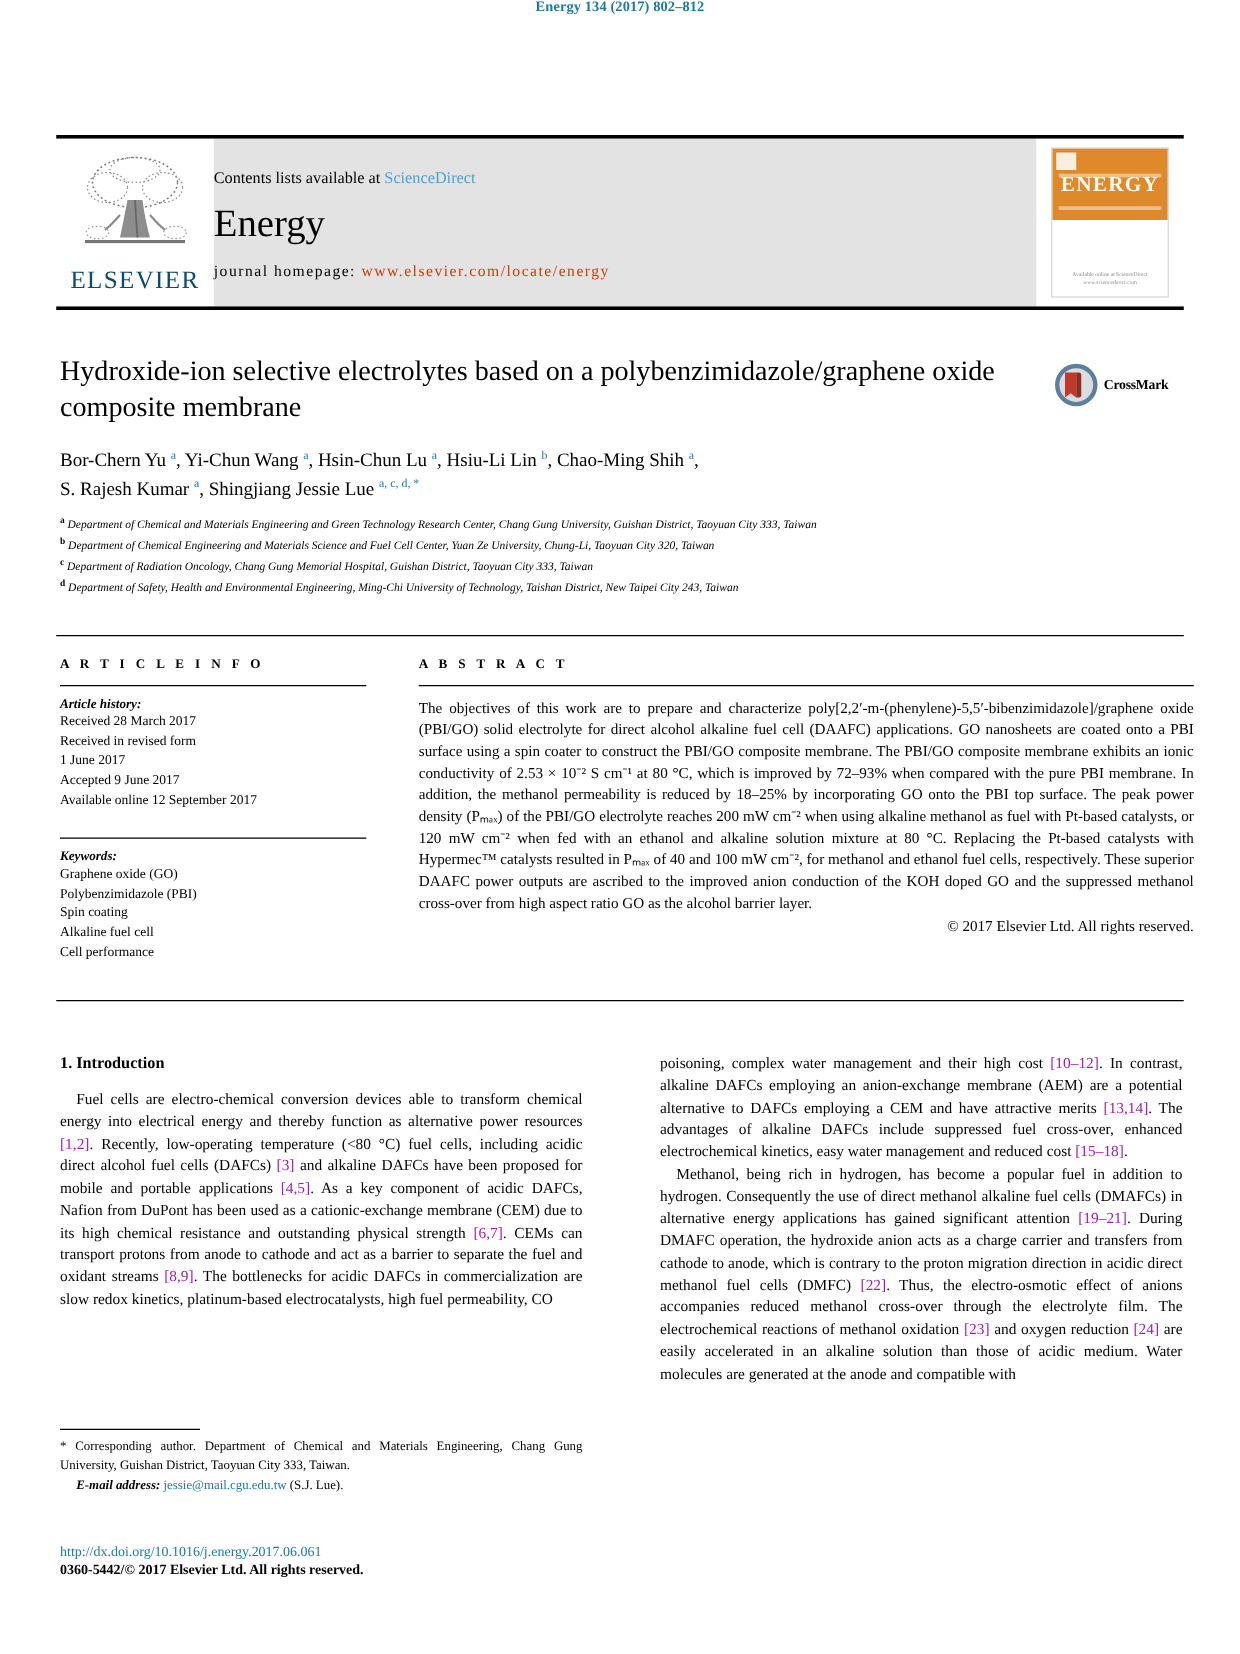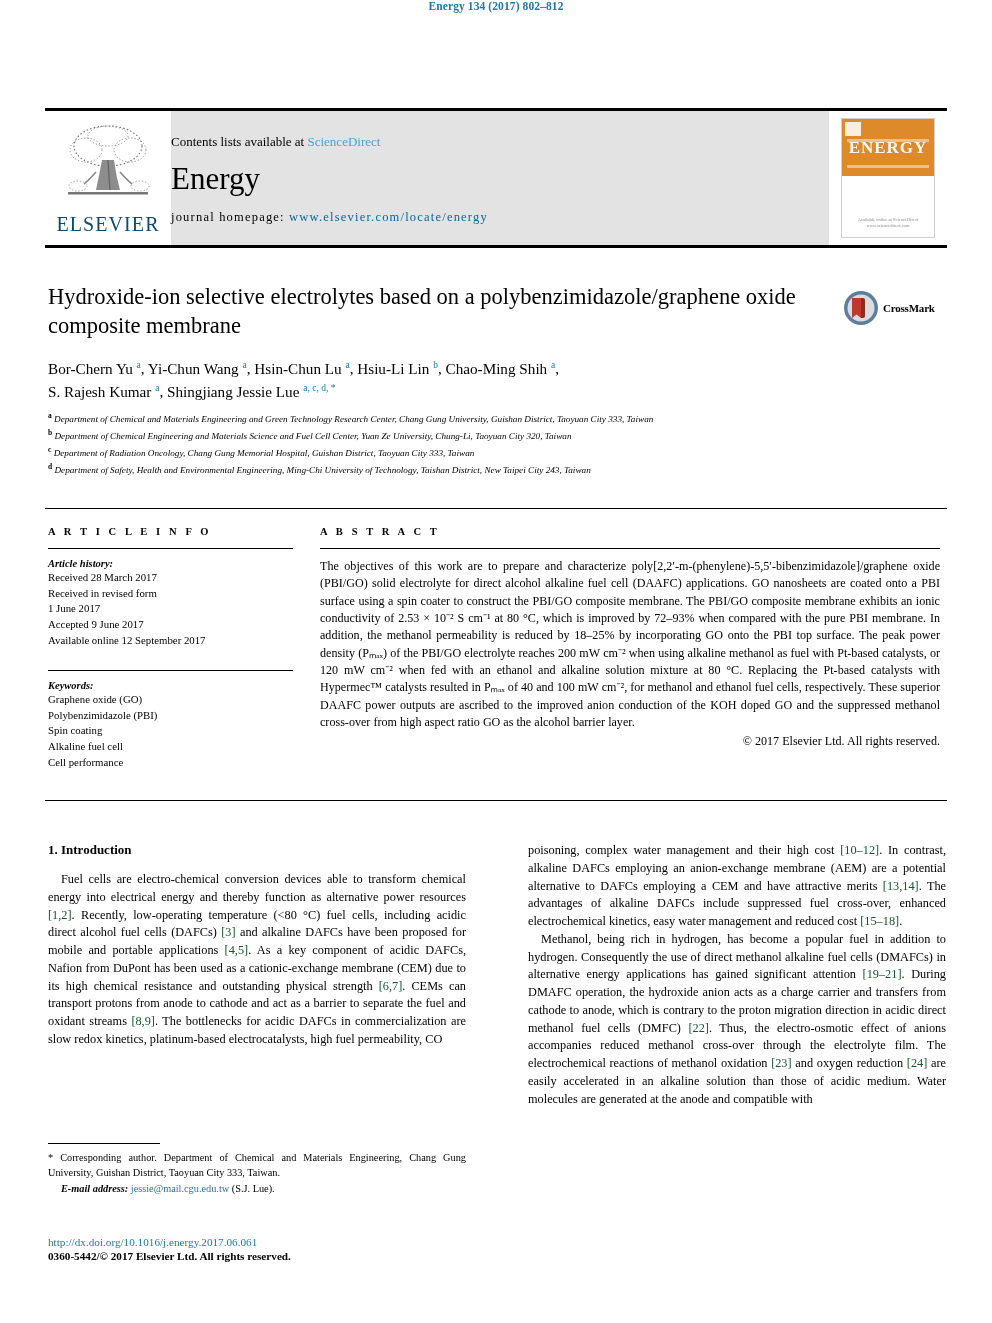--- a/index.html
+++ b/index.html
@@ -54,21 +54,21 @@
   .contents-line .sd { color:#4ba3d3; }
   .journal-title {
     font-size:31px;
     margin:11px 0 13px 0;
     font-family:"Liberation Serif", serif;
   }
   .homepage-line {
     font-size:12.5px;
     letter-spacing:1.2px;
   }
-  .homepage-line .url { color:#0369a1; }
+  .homepage-line .url { color:#c2410c; }
   .cover-thumb {
     width:118px; flex:none;
     background:#fff;
     display:flex; align-items:center; justify-content:center;
   }
   .cover-inner {
     width:92px; height:118px;
     border:1px solid #cfcfcf;
     background:#fff;
     display:flex; flex-direction:column;
@@ -141,21 +141,21 @@
   
   .rule-top {
     position:absolute; left:45px; top:508px; width:902px;
     border-top:1px solid #000;
   }
   .rule-bottom {
     position:absolute; left:45px; top:800px; width:902px;
     border-top:1px solid #000;
   }
   .info-col { position:absolute; left:48px; top:526px; width:245px; }
-  .abstract-col { position:absolute; left:320px; top:526px; width:620px; }
+  .abstract-col { position:absolute; left:335px; top:526px; width:620px; }
 
   .sec-head {
     font-size:10.5px; font-weight:bold;
     letter-spacing:3.1px;
     margin-bottom:11px;
   }
   .hr-thin { border-top:1px solid #000; margin:0 0 9px 0; }
   .info-label { font-style:italic; font-weight:bold; font-size:10.5px; margin-bottom:1px; }
   .info-line { font-size:10.8px; line-height:1.45; }
   .info-gap { height:22px; }
@@ -184,21 +184,21 @@
     margin:0 0 13px 0;
   }
   .para {
     font-size:12.3px;
     line-height:1.445;
     text-align:justify;
     text-indent:13px;
     margin:0;
   }
   .para.cont { text-indent:0; }
-  .cite { color:#14532d; }
+  .cite { color:#a21caf; }
 
   
   .footnote-area {
     position:absolute; left:48px; top:1143px; width:418px;
   }
   .fn-rule { width:112px; border-top:1px solid #000; margin-bottom:7px; }
   .fn {
     font-size:10.3px; line-height:1.42;
     text-align:justify;
     margin:0;

